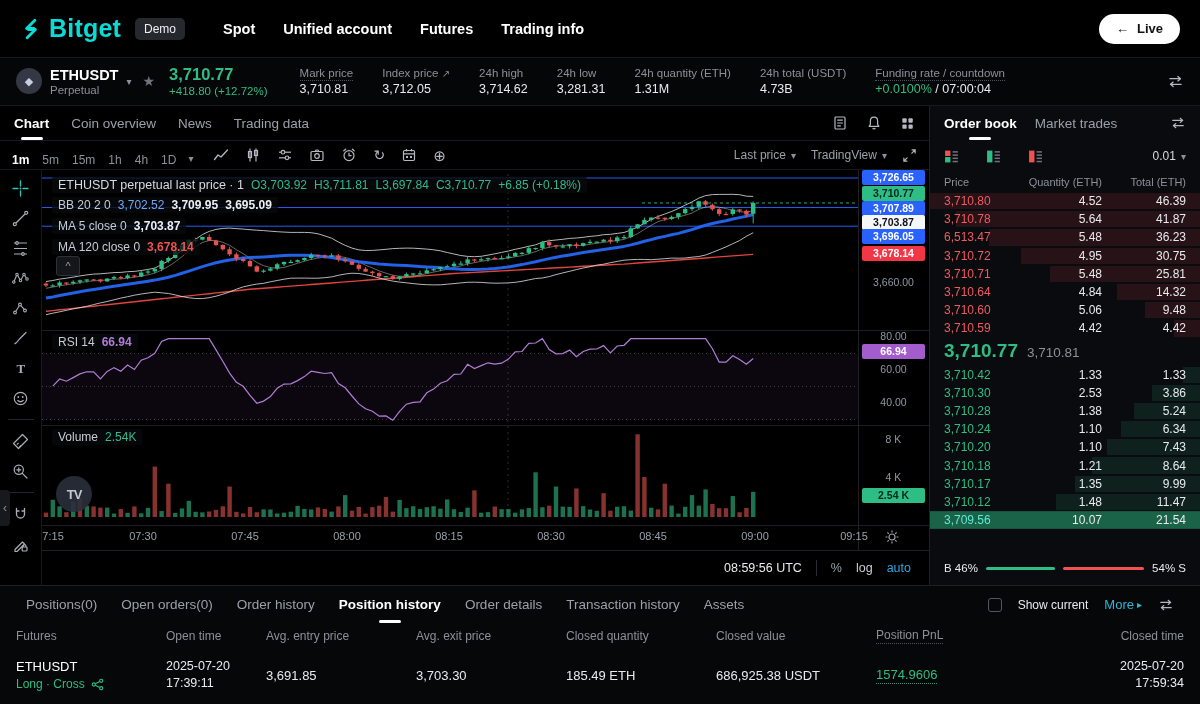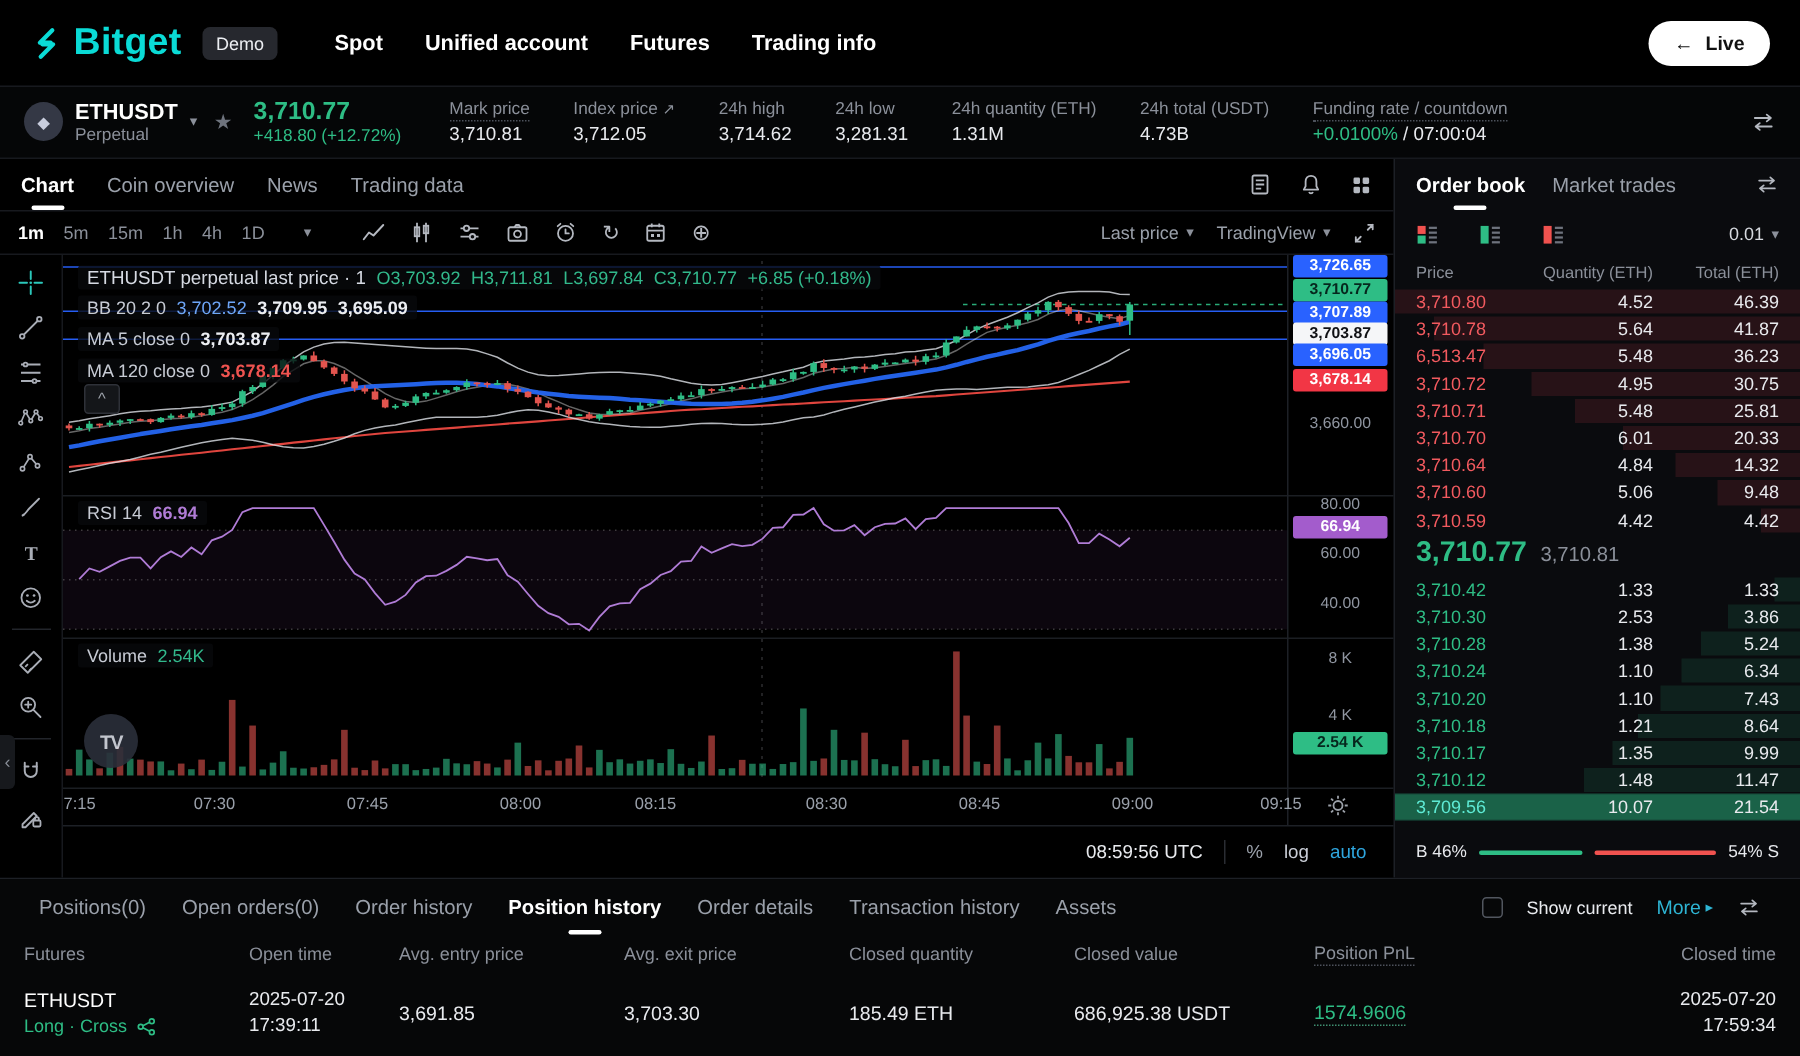--- a/index.html
+++ b/index.html
@@ -43,21 +43,21 @@
   
   .main-row{display:flex;height:479px}
   .chart-panel{width:930px;display:flex;flex-direction:column;border-right:1px solid var(--border);background:#000}
   .chart-tabs{height:34px;display:flex;align-items:center;gap:22px;padding:0 14px}
   .ctab,.obtab,.btab{color:#9aa0aa;font-size:13.5px;cursor:pointer;position:relative;height:100%;display:flex;align-items:center;white-space:nowrap}
   .ctab.active,.obtab.active,.btab.active{color:#fff;font-weight:700}
   .ctab.active::after,.obtab.active::after,.btab.active::after{content:"";position:absolute;left:50%;transform:translateX(-50%);bottom:0;width:22px;height:3px;background:#fff;border-radius:2px}
   .tabs-icons{margin-left:auto;display:flex;gap:18px;align-items:center}
   .icon-btn{cursor:pointer;display:flex;align-items:center;justify-content:center}
 
-  .chart-toolbar{height:30px;display:flex;align-items:center;gap:26px;padding:0 12px;border-top:1px solid #17191e;border-bottom:1px solid #17191e}
+  .chart-toolbar{height:30px;display:flex;gap:12px;padding:12px 12px;border-top:1px solid #17191e;border-bottom:1px solid #17191e}
   .interval{color:var(--muted);font-size:12px;cursor:pointer}
   .interval.active{color:#fff;font-weight:700}
   .tb-icons{display:flex;gap:16px;align-items:center;margin-left:8px}
   .tb-right{margin-left:auto;display:flex;gap:15px;align-items:center;color:#9aa0aa;font-size:12px}
   .tb-sel{display:flex;align-items:center;gap:5px;cursor:pointer}
   .glyph{color:#b4b8c0;font-size:14px;line-height:1}
 
   .chart-body{flex:1;display:flex;position:relative}
   .draw-tools{width:42px;border-right:1px solid #17191e;display:flex;flex-direction:column;align-items:center;padding-top:9px;gap:12px}
   .dt{width:18px;height:18px;display:flex;align-items:center;justify-content:center;cursor:pointer}
@@ -811,21 +811,21 @@
                     <g stroke="#9ba0a8" stroke-width="1.2" fill="none">
                       <circle cx="8" cy="8" r="3"></circle>
                       <path d="M8 1.5 V3.5 M8 12.5 V14.5 M1.5 8 H3.5 M12.5 8 H14.5 M3.4 3.4 L4.8 4.8 M11.2 11.2 L12.6 12.6 M3.4 12.6 L4.8 11.2 M11.2 4.8 L12.6 3.4"></path>
                     </g>
                   </svg>
               </span>
             <span class="tlabel" style="left: 8px;">07:15</span>
                 <span class="tlabel" style="left: 101px;">07:30</span>
                 <span class="tlabel" style="left: 203px;">07:45</span>
                 <span class="tlabel" style="left: 305px;">08:00</span>
-                <span class="tlabel" style="left: 395px;">08:15</span>
+                <span class="tlabel" style="left: 407px;">08:15</span>
                 <span class="tlabel" style="left: 509px;">08:30</span>
                 <span class="tlabel" style="left: 611px;">08:45</span>
                 <span class="tlabel" style="left: 713px;">09:00</span>
                 <span class="tlabel" style="left: 812px;">09:15</span>
               </div>
 
             <div class="lg" style="top:7px">
               <span class="t">ETHUSDT perpetual last price · 1</span>
               <span class="g">O3,703.92</span>
               <span class="g">H3,711.81</span>
@@ -964,26 +964,20 @@
             <span class="ob-num">4.95</span>
             <span class="ob-num">30.75</span>
           </div>
           <div class="ob-row ask">
             <div class="depth" style="width: 55.6%;"></div>
             <span class="ob-price">3,710.71</span>
             <span class="ob-num">5.48</span>
             <span class="ob-num">25.81</span>
           </div>
           <div class="ob-row ask">
-            <div class="depth" style="width: 43.8%;"></div>
-            <span class="ob-price">3,710.70</span>
-            <span class="ob-num">6.01</span>
-            <span class="ob-num">20.33</span>
-          </div>
-          <div class="ob-row ask">
             <div class="depth" style="width: 30.9%;"></div>
             <span class="ob-price">3,710.64</span>
             <span class="ob-num">4.84</span>
             <span class="ob-num">14.32</span>
           </div>
           <div class="ob-row ask">
             <div class="depth" style="width: 20.4%;"></div>
             <span class="ob-price">3,710.60</span>
             <span class="ob-num">5.06</span>
             <span class="ob-num">9.48</span>

